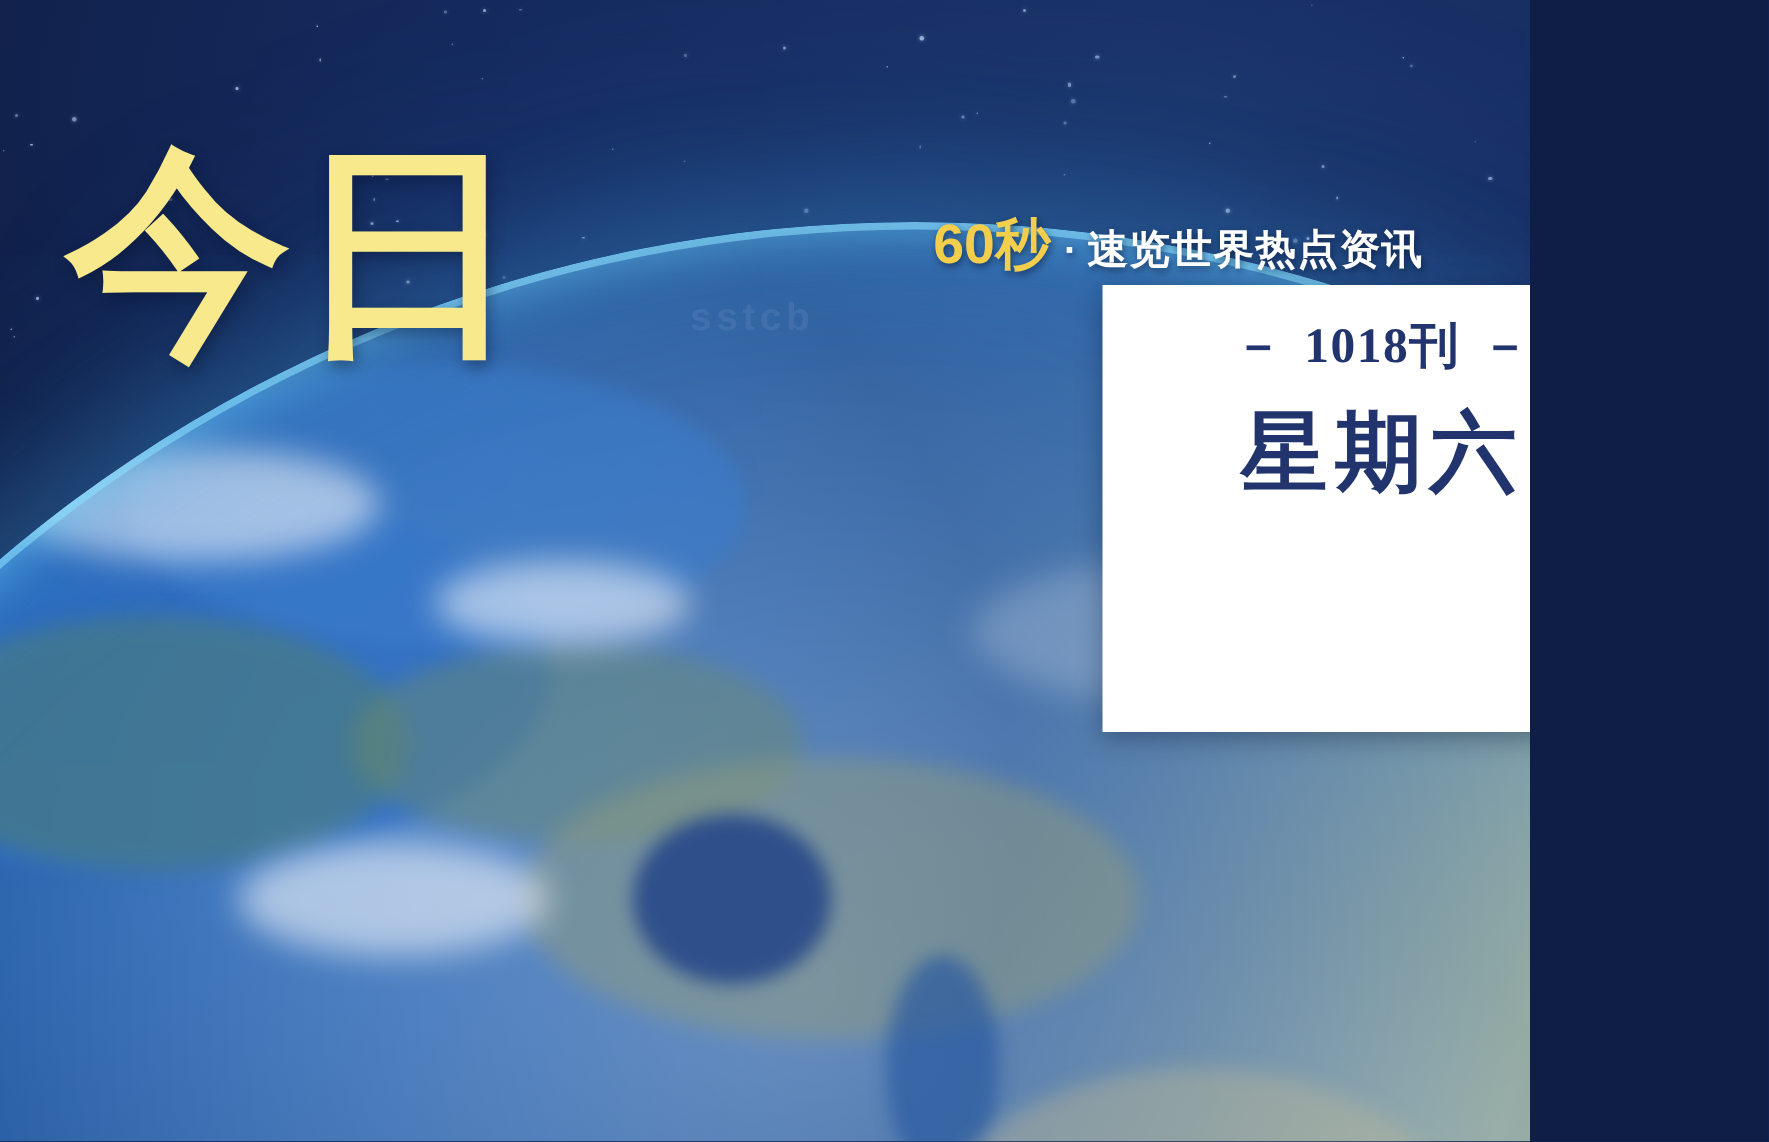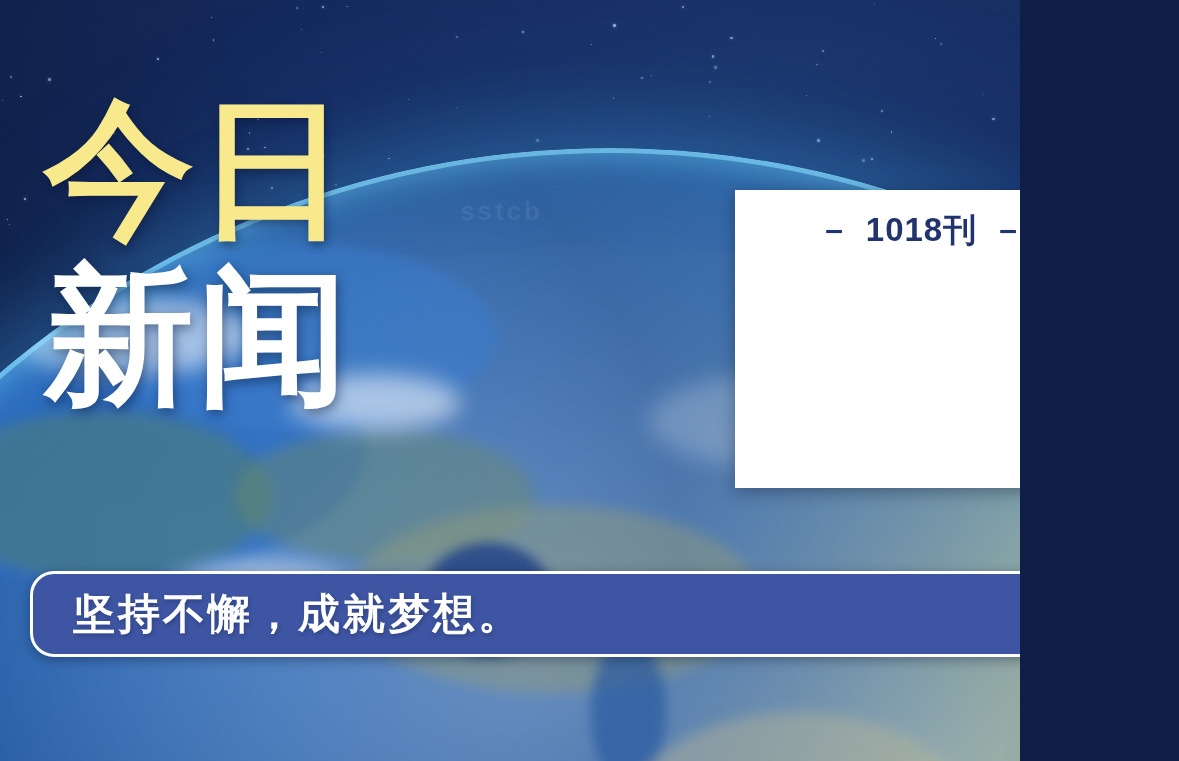--- a/index.html
+++ b/index.html
@@ -170,20 +170,21 @@
     align-items: center;
     justify-content: flex-start;
     color: #22346e;
   }
   .card .issue {
     margin-top: 18px;
     font-size: 33px;
     font-weight: 700;
     letter-spacing: 1px;
     white-space: nowrap;
+    font-family: Liberation Serif, serif;
   }
   .card .issue .dash {
     color: #22346e;
     font-weight: 700;
     padding: 0 4px;
   }
   .card .weekday {
     margin-top: 20px;
     font-size: 58px;
     font-weight: 700;
@@ -378,30 +379,32 @@
     <div class="cloud" style="left:33%;top:12%;width:9%;height:3%;"></div>
     <div class="cloud" style="left:26%;top:22%;width:11%;height:4%;"></div>
     <div class="cloud" style="left:52%;top:12%;width:14%;height:5%;opacity:.4;"></div>
     <div class="earth-limb"></div>
   </div>
 
   <div class="watermark">sstcb</div>
 
   <div class="headline">
     <span class="l1">今日</span>
-    <span class="l2">新闻</span>
   </div>
 
 
+  <div class="tagline">
+    <span class="sec">60秒</span>
+    <span class="dot">·</span>
+    <span class="rest">速览世界热点资讯</span>
+  </div>
 
   <div class="card">
     <div class="issue">
       <span class="dash">－</span>
       <span>1018刊</span>
       <span class="dash">－</span>
     </div>
+    <div class="weekday">星期六</div>
   </div>
 
-  <div class="quote-bar">
-    <span class="quote-text">坚持不懈，成就梦想。</span>
-  </div>
 
 </div>
 
 </body></html>

